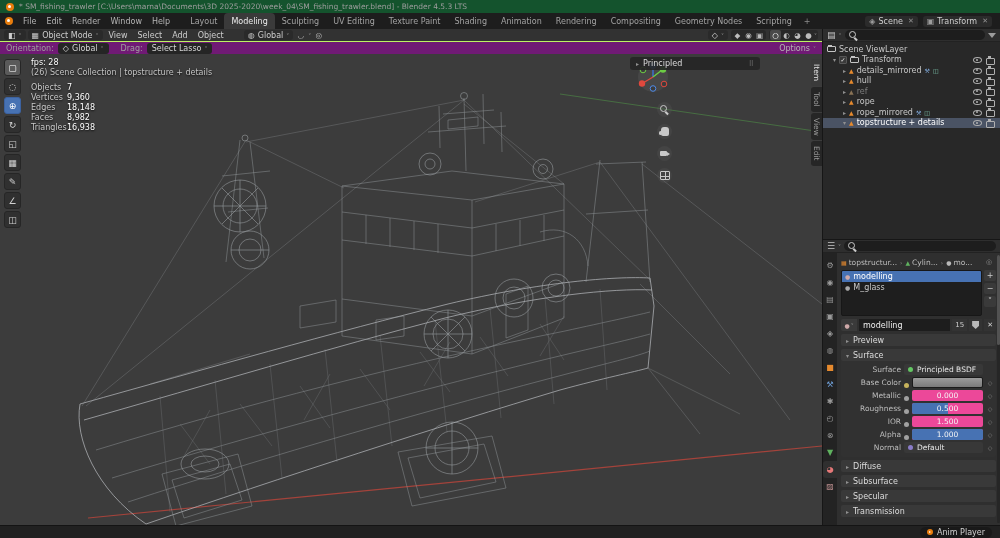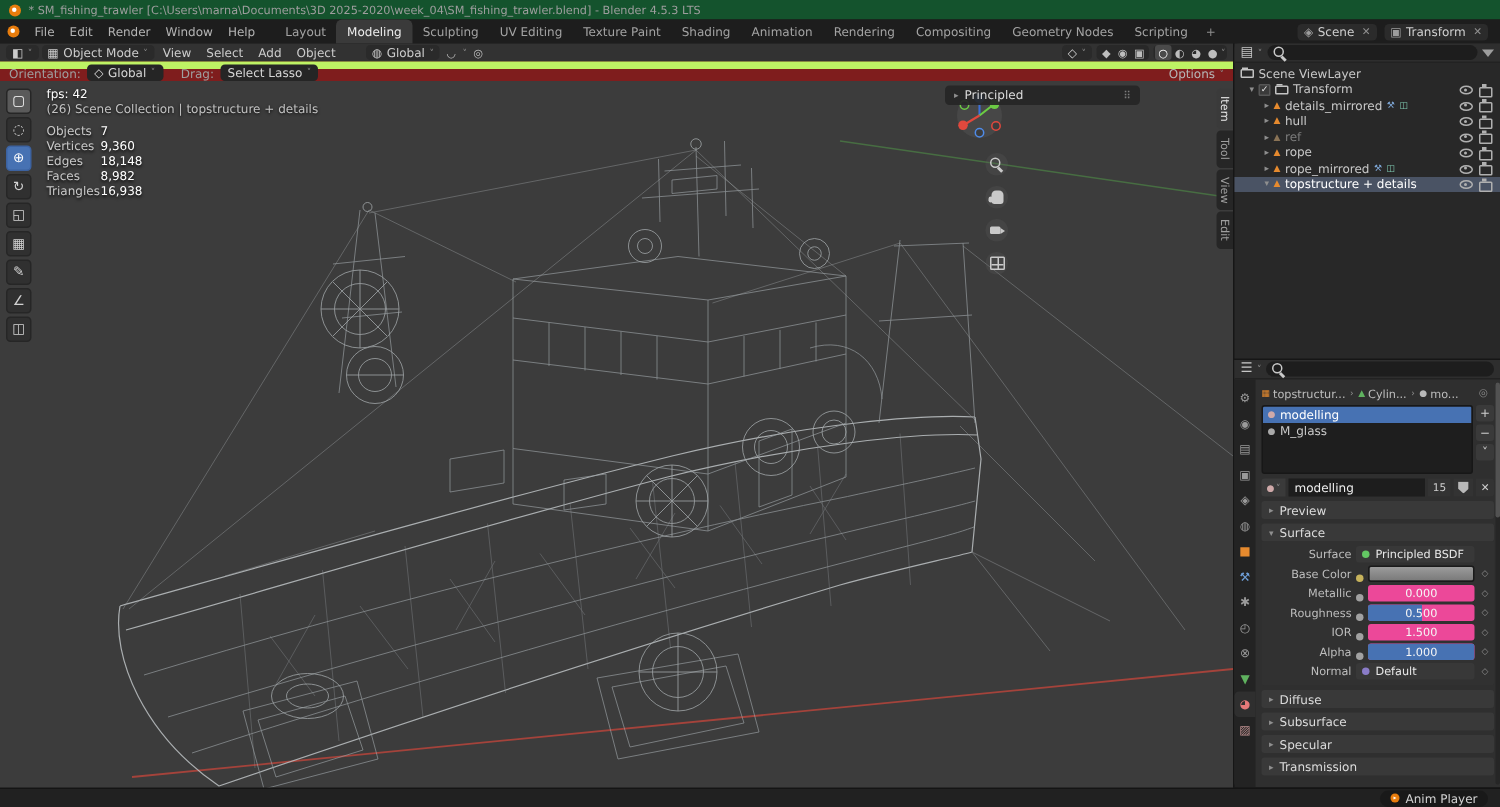--- a/index.html
+++ b/index.html
@@ -23,21 +23,21 @@
 
 .main{flex:1;display:flex;gap:1px;min-height:0}
 .vp-col{flex:1;display:flex;flex-direction:column;min-width:0}
 .vp-h1{height:12px;background:#323232;display:flex;align-items:center;gap:2px;font-size:8px;color:#cccccc;padding:0 4px;flex:none}
 .vp-h1 .hmenu{padding:0 4px}
 .vp-h1 .hchip{display:flex;align-items:center;gap:3px;background:#2a2a2a;border-radius:3px;padding:0 4px;height:10px}
 .vp-h1 .icbtn{display:flex;align-items:center;justify-content:center;min-width:11px;height:10px;border-radius:2px;color:#bdbdbd;font-size:7.5px}
 .vp-h1 .icbtn.on{background:#4a4a4a;color:#fff}
 .grp{display:flex;background:#282828;border-radius:3px;padding:0 1px;height:10px;align-items:center}
 .hr-right{margin-left:auto;display:flex;align-items:center;gap:3px}
-.vp-h2{height:13px;background:#7f1d1d;display:flex;align-items:flex-end;gap:4px;font-size:8px;color:#b5b5b5;padding:0 6px;flex:none;border-top:5px solid #bef264}
+.vp-h2{height:13px;background:#701a75;display:flex;align-items:center;gap:4px;font-size:8px;color:#b5b5b5;padding:0 6px;flex:none;border-top:1px solid #bef264}
 .vp-h2 .lbl{color:#9f9f9f}
 .vp-h2 .hchip{display:flex;align-items:center;gap:3px;background:#252525;border-radius:3px;padding:0 5px;height:11px;color:#d5d5d5}
 .vp-h2 .right{margin-left:auto;display:flex;align-items:center;gap:3px}
 .caret{font-size:6px;color:#8f8f8f}
 
 .vp-canvas{position:relative;flex:1;background:#3c3c3c;overflow:hidden}
 .vp-canvas svg.boat{position:absolute;inset:0;width:100%;height:100%}
 
 .tools{position:absolute;left:4px;top:5px;display:flex;flex-direction:column;gap:2px;z-index:6}
 .tool-btn{width:17px;height:17px;background:rgba(48,48,48,.92);border:1px solid #262626;border-radius:3px;display:flex;align-items:center;justify-content:center;color:#d2d2d2;font-size:9px}
@@ -329,21 +329,21 @@
             </div>
           <div class="tool-btn">
               <span>∠</span>
             </div>
           <div class="tool-btn">
               <span>◫</span>
             </div>
         </div>
 
         <div class="vp-overlay">
-          <div class="ov-fps">fps: 42</div>
+          <div class="ov-fps">fps: 28</div>
           <div class="ov-path">(26) Scene Collection | topstructure + details</div>
           <div class="stat-row">
               <span class="stat-label">Objects</span>
               <span class="stat-val">7</span>
             </div>
           <div class="stat-row">
               <span class="stat-label">Vertices</span>
               <span class="stat-val">9,360</span>
             </div>
           <div class="stat-row">

